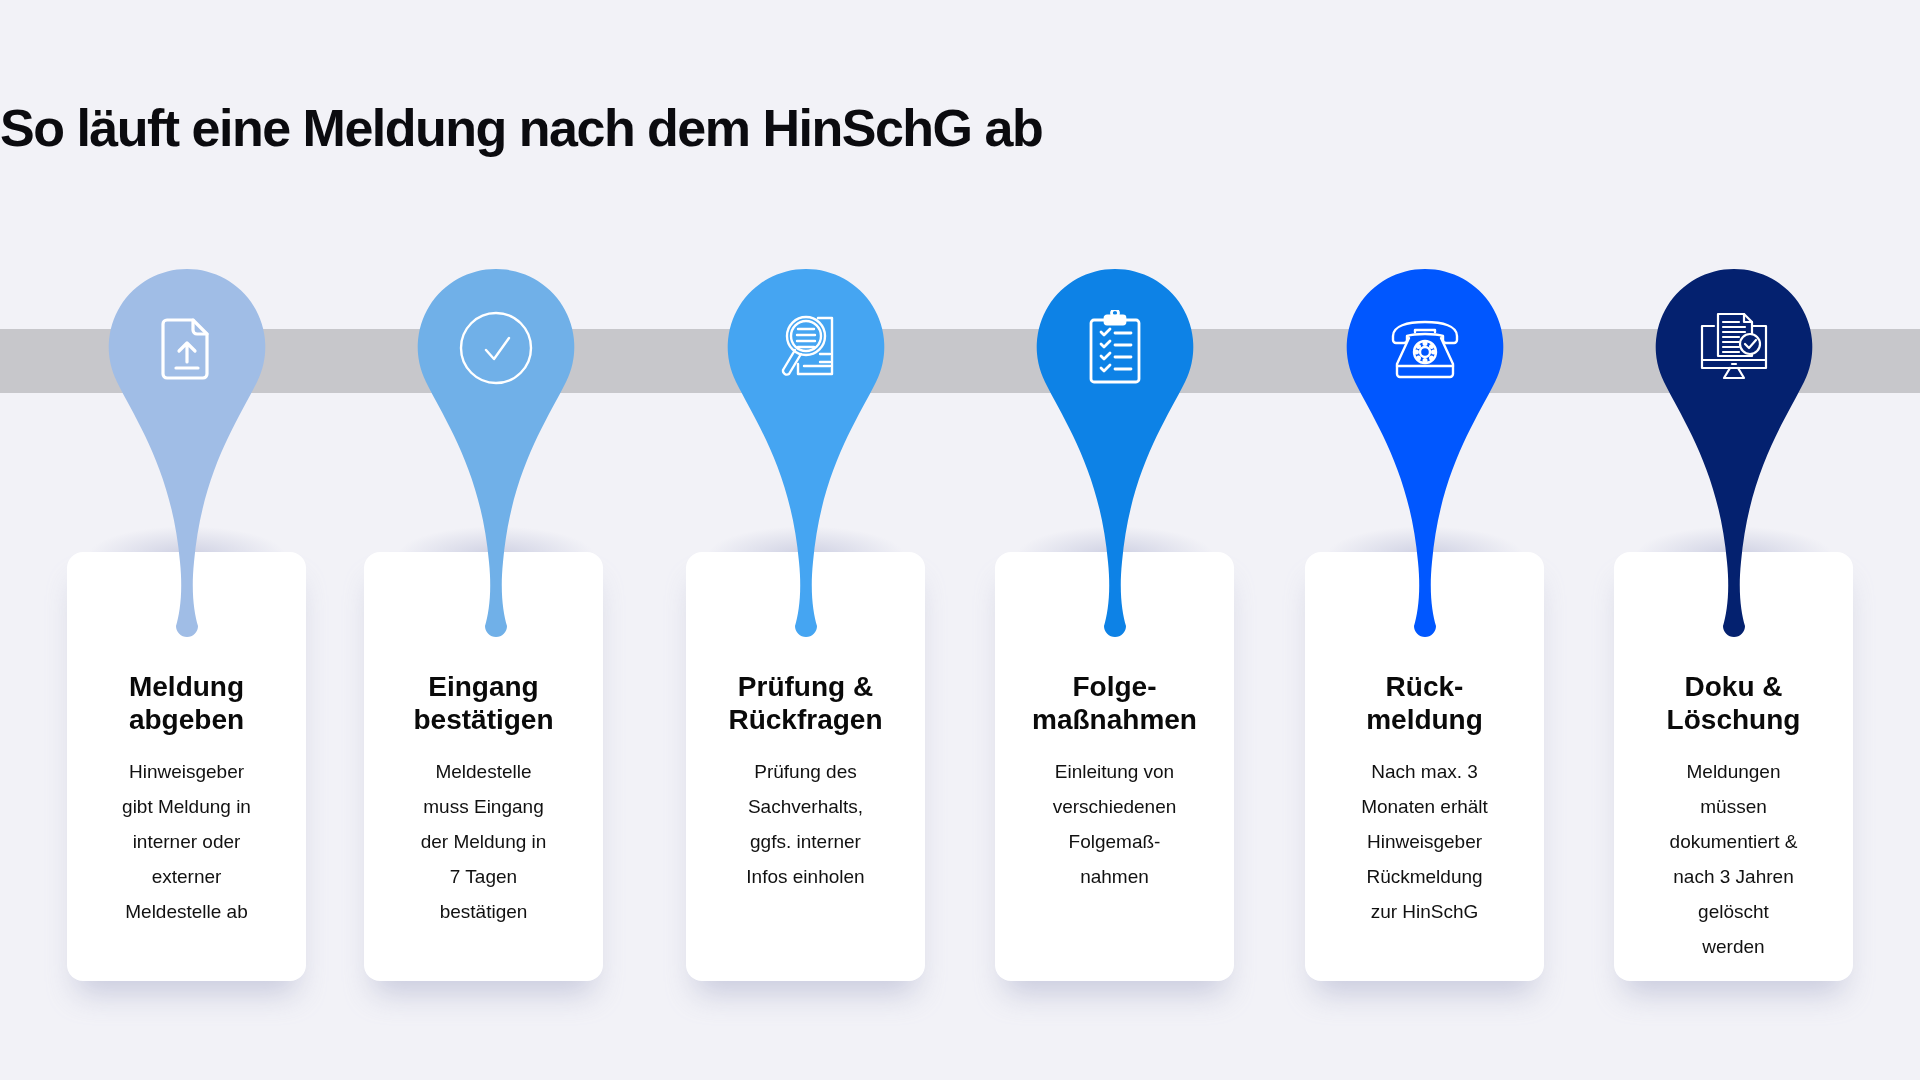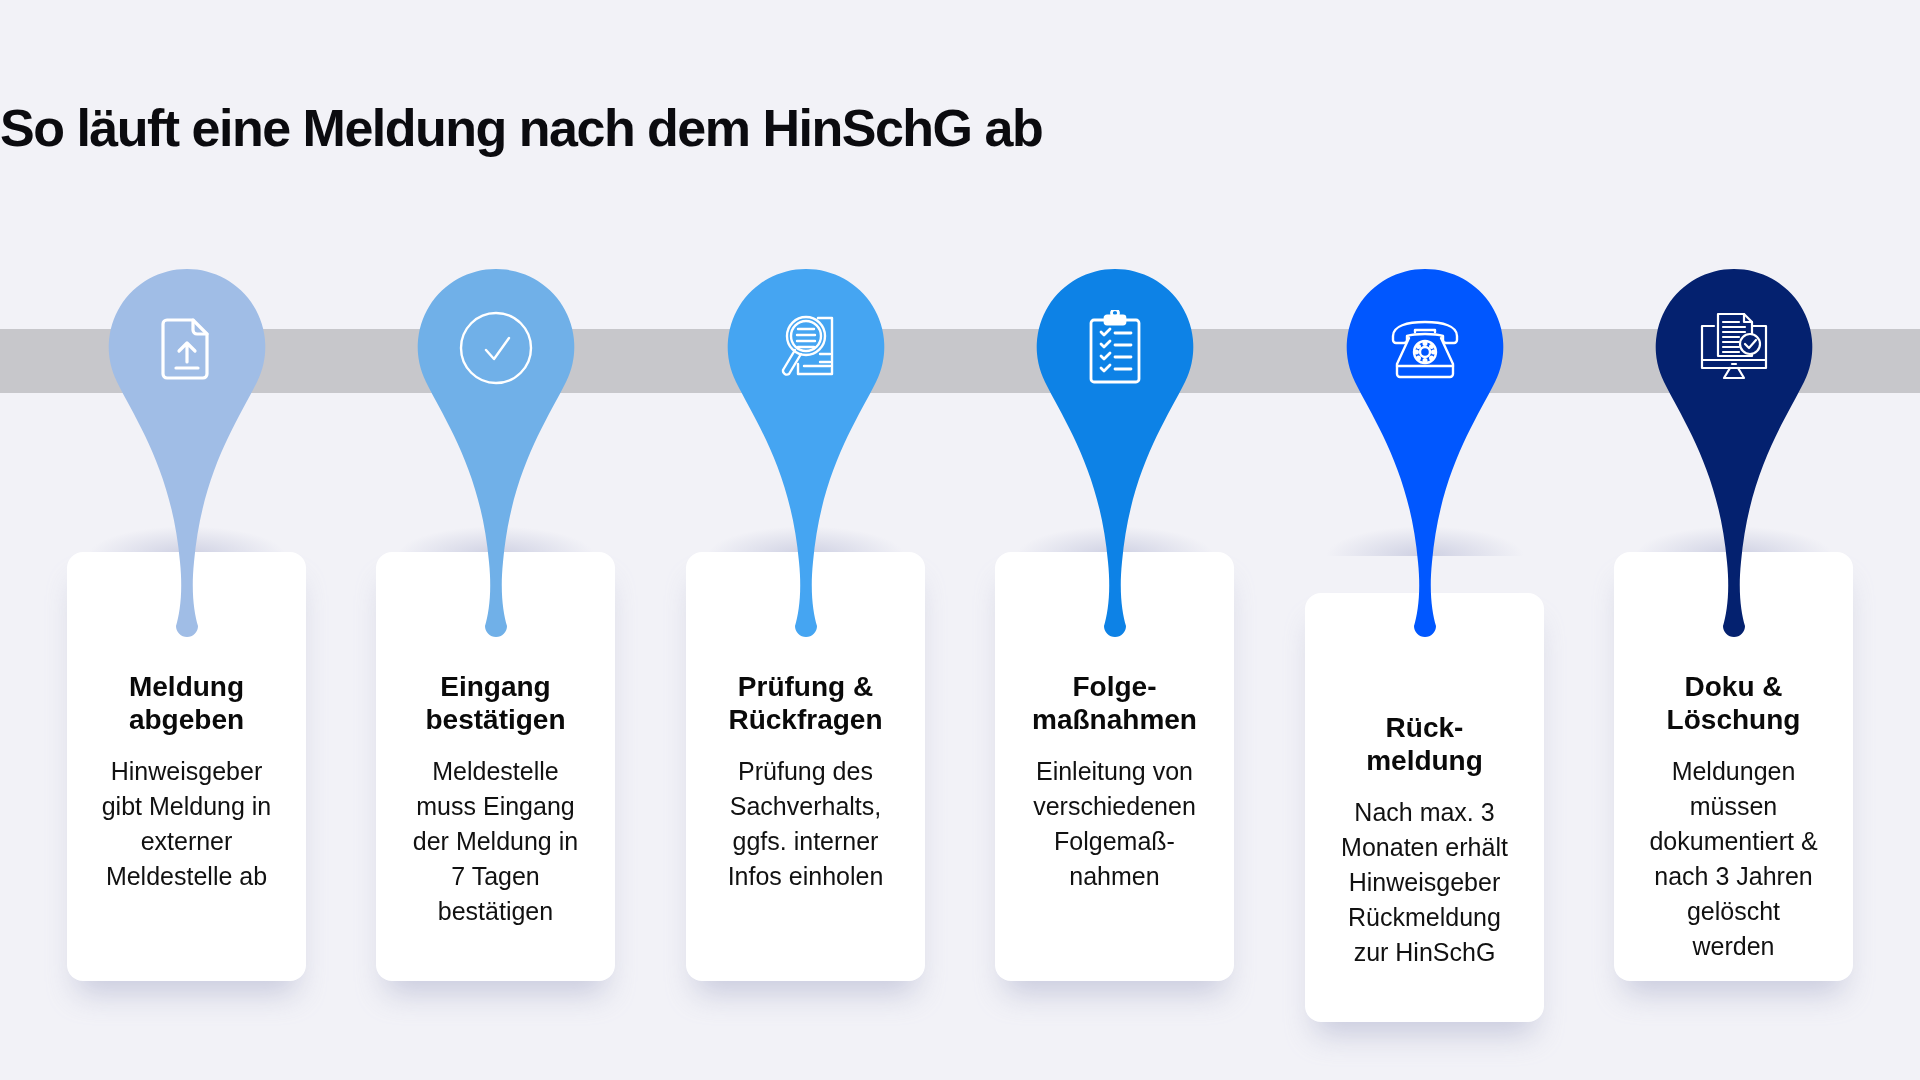--- a/index.html
+++ b/index.html
@@ -34,47 +34,48 @@
   .icon {
     position: absolute; top: 310px; width: 76px; height: 76px;
   }
   .card-head {
     position: absolute; left: 0; top: 118px; width: 100%;
     text-align: center; font-size: 28px; font-weight: 700; color: #0A0A0A;
     line-height: 33px;
   }
   .card-body {
     position: absolute; left: 0; top: 202px; width: 100%;
-    text-align: center; font-size: 25px; font-weight: 400; color: #111;
+    text-align: center; font-size: 19px; font-weight: 400; color: #111;
     line-height: 35px;
   }
   .line { display: block; white-space: nowrap; }
 </style>
 </head>
 <body>
 
 <div class="title">So läuft eine Meldung nach dem HinSchG ab</div>
 <div class="band"></div>
 
 <div id="cards">
     <div class="card-shadow-top" style="left: 86.5px;"></div>
     <div class="card" style="left: 67px;">
       <div class="card-head">
         <span class="line">Meldung</span>
         <span class="line">abgeben</span>
       </div>
       <div class="card-body">
         <span class="line">Hinweisgeber</span>
         <span class="line">gibt Meldung in</span>
+        <span class="line">interner oder</span>
         <span class="line">externer</span>
         <span class="line">Meldestelle ab</span>
       </div>
     </div>
     <div class="card-shadow-top" style="left: 395.5px;"></div>
-    <div class="card" style="left: 376px;">
+    <div class="card" style="left: 364px;">
       <div class="card-head">
         <span class="line">Eingang</span>
         <span class="line">bestätigen</span>
       </div>
       <div class="card-body">
         <span class="line">Meldestelle</span>
         <span class="line">muss Eingang</span>
         <span class="line">der Meldung in</span>
         <span class="line">7 Tagen</span>
         <span class="line">bestätigen</span>
@@ -100,21 +101,21 @@
         <span class="line">maßnahmen</span>
       </div>
       <div class="card-body">
         <span class="line">Einleitung von</span>
         <span class="line">verschiedenen</span>
         <span class="line">Folgemaß-</span>
         <span class="line">nahmen</span>
       </div>
     </div>
     <div class="card-shadow-top" style="left: 1324.5px;"></div>
-    <div class="card" style="left: 1305px; margin-top: 41px;">
+    <div class="card" style="left: 1305px;">
       <div class="card-head">
         <span class="line">Rück-</span>
         <span class="line">meldung</span>
       </div>
       <div class="card-body">
         <span class="line">Nach max. 3</span>
         <span class="line">Monaten erhält</span>
         <span class="line">Hinweisgeber</span>
         <span class="line">Rückmeldung</span>
         <span class="line">zur HinSchG</span>

